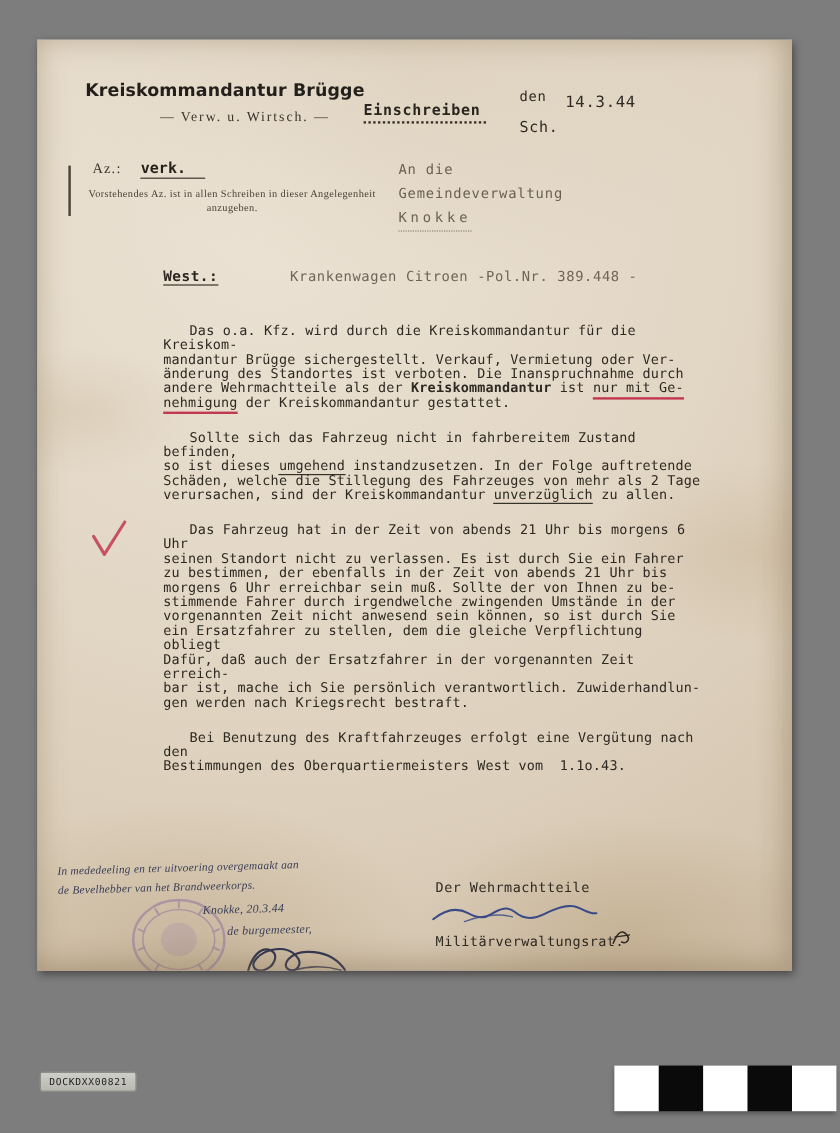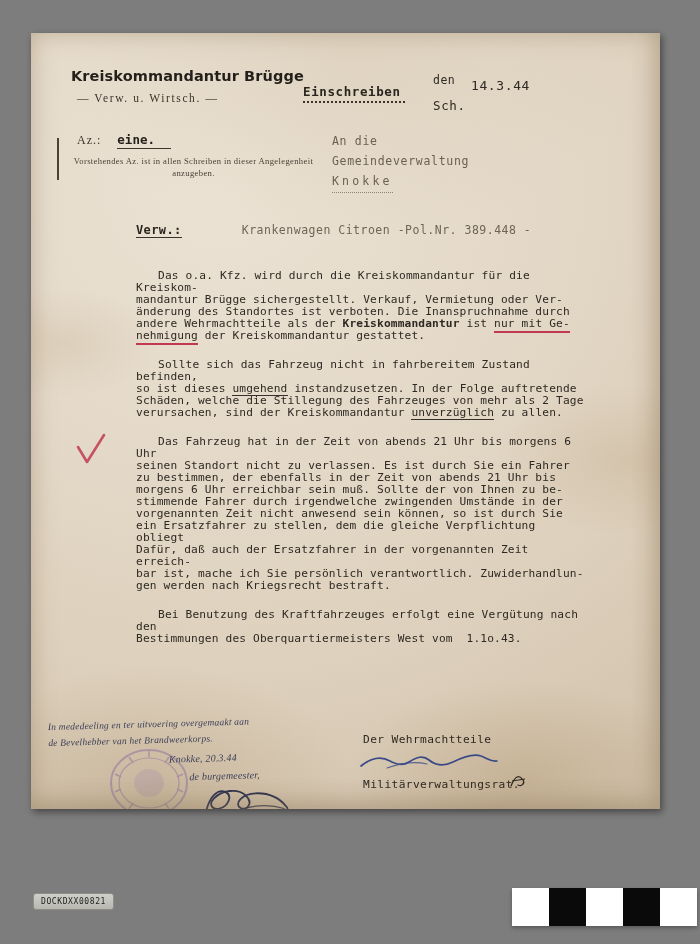--- a/index.html
+++ b/index.html
@@ -66,21 +66,21 @@
   #lh-title {
     font-family: "DejaVu Sans", sans-serif;
     font-weight: bold;
     font-size: 14.5px;
     color: #231f1a;
     letter-spacing: 0.1px;
     white-space: nowrap;
   }
   #lh-sub {
     margin-top: 8px;
-    text-align: left;
+    text-align: center;
     font-family: "Liberation Serif", serif;
     font-size: 11.5px;
     color: #3b342c;
     letter-spacing: 1.6px;
     padding-left: 6px;
   }
   #lh-az-row {
     margin-top: 28px;
     display: flex;
     align-items: baseline;
@@ -351,21 +351,21 @@
 
 <div id="paper">
 
   <div id="paper-stains"></div>
 
   <div id="letterhead">
     <div id="lh-title">Kreiskommandantur Brügge</div>
     <div id="lh-sub">—   Verw.  u.  Wirtsch.   —</div>
     <div id="lh-az-row">
       <span id="lh-az-label">Az.:</span>
-      <span id="lh-az-value">eine.</span>
+      <span id="lh-az-value">verk.</span>
     </div>
     <div id="lh-note">Vorstehendes Az. ist in allen
 Schreiben in dieser Angelegenheit
 anzugeben.</div>
   </div>
   <div id="left-tick"></div>
 
   <div id="einschreiben">
     <div id="einschreiben-text">Einschreiben</div>
     <div id="einschreiben-rule"></div>
@@ -377,21 +377,21 @@
     <div id="date-sch">Sch.</div>
   </div>
 
   <div id="recipient">
     <div>An die</div>
     <div>Gemeindeverwaltung</div>
     <div><span id="rcpt-city">Knokke</span></div>
   </div>
 
   <div id="subject-row">
-    <span id="subject-label">Verw.:</span>
+    <span id="subject-label">West.:</span>
     <span id="subject-text">Krankenwagen Citroen -Pol.Nr. 389.448 -</span>
   </div>
 
   <div id="body-text">
 
     <div class="para"><span>Das o.a. Kfz. wird durch die Kreiskommandantur für die Kreiskom-
 mandantur Brügge sichergestellt. Verkauf, Vermietung oder Ver-
 änderung des Standortes ist verboten. Die Inanspruchnahme durch
 andere Wehrmachtteile als der </span><span class="b">Kreiskommandantur</span><span> ist </span><span class="redu">nur mit Ge-</span><span>
 </span><span class="redu">nehmigung</span><span> der Kreiskommandantur gestattet.</span></div>

